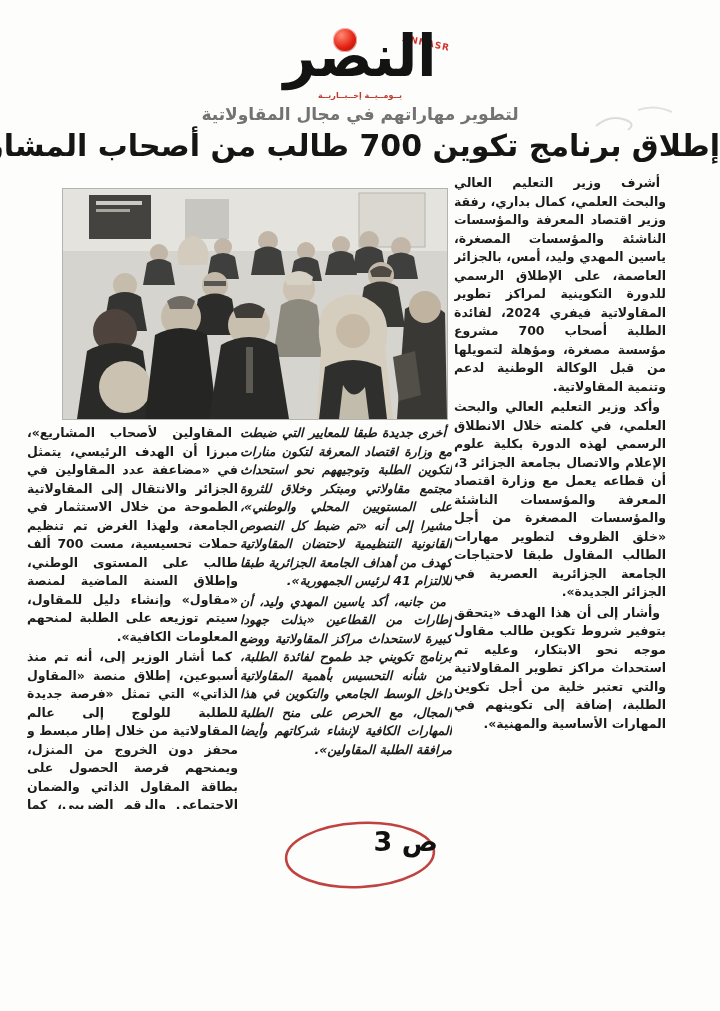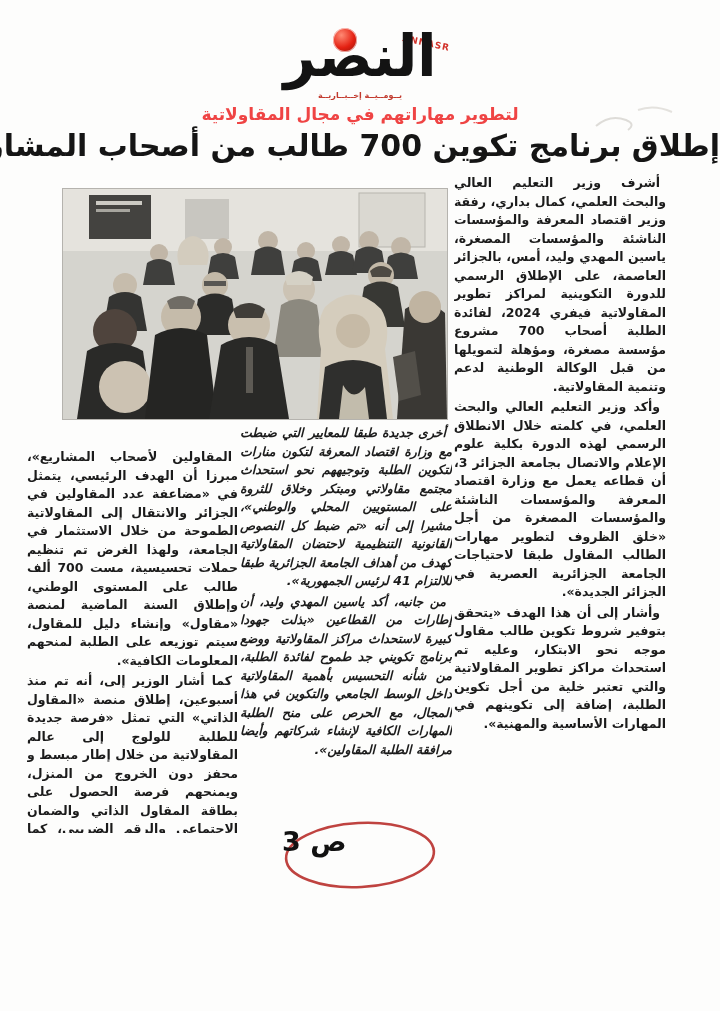--- a/index.html
+++ b/index.html
@@ -25,21 +25,21 @@
     background:radial-gradient(circle at 35% 30%, #ff8a74 0%, #e42112 55%, #8d1006 100%);
     box-shadow:0 0 0 1px rgba(255,255,255,.6) inset;
   }
   .tagline{
     margin-top:8px;color:#c23a2e;font-size:8px;font-weight:bold;
     letter-spacing:.5px;line-height:1;
   }
   
   .kicker{
     position:absolute;top:104px;left:0;width:100%;text-align:center;
-    font-size:17px;font-weight:bold;color:#ef4444;
+    font-size:17px;font-weight:bold;color:#737373;
   }
   .headline{
     position:absolute;top:128px;left:0;width:100%;margin:0;text-align:center;
     font-size:30px;font-weight:bold;color:#151515;white-space:nowrap;
   }
   
   .photo{
     position:absolute;top:188px;right:272px;left:64px;margin:0;
     width:384px;height:230px;border:1px solid #b5b3ae;background:#dcdad5;
     overflow:hidden;
@@ -47,26 +47,26 @@
   .photo svg{display:block;}
   
   .col{
     position:absolute;overflow:hidden;
     font-size:12.5px;font-weight:bold;color:#1b1b1b;
     line-height:18.5px;text-align:justify;text-justify:inter-word;
   }
   .col p{margin:0 0 2px 0;text-indent:6px;}
   .col-right{top:174px;right:54px;width:212px;height:672px;}
   .col-middle{top:424px;right:268px;width:212px;height:390px;font-style:italic;}
-  .col-left{top:424px;right:482px;width:211px;height:385px;margin-top:24px;}
+  .col-left{top:424px;right:482px;width:211px;height:385px;}
   
   .pagemark{position:absolute;top:818px;right:282px;width:156px;height:74px;}
   .pagemark svg{position:absolute;top:0;left:0;}
   .pagemark .pagenum{
-    position:absolute;top:8px;left:0;width:100%;text-align:left;
+    position:absolute;top:8px;left:0;width:100%;text-align:right;
     font-size:27px;font-weight:bold;color:#111;direction:rtl;
   }
   
   .smudge{position:absolute;top:96px;right:40px;opacity:.45;}
 </style>
 </head>
 <body>
 
 <div class="page">
 

